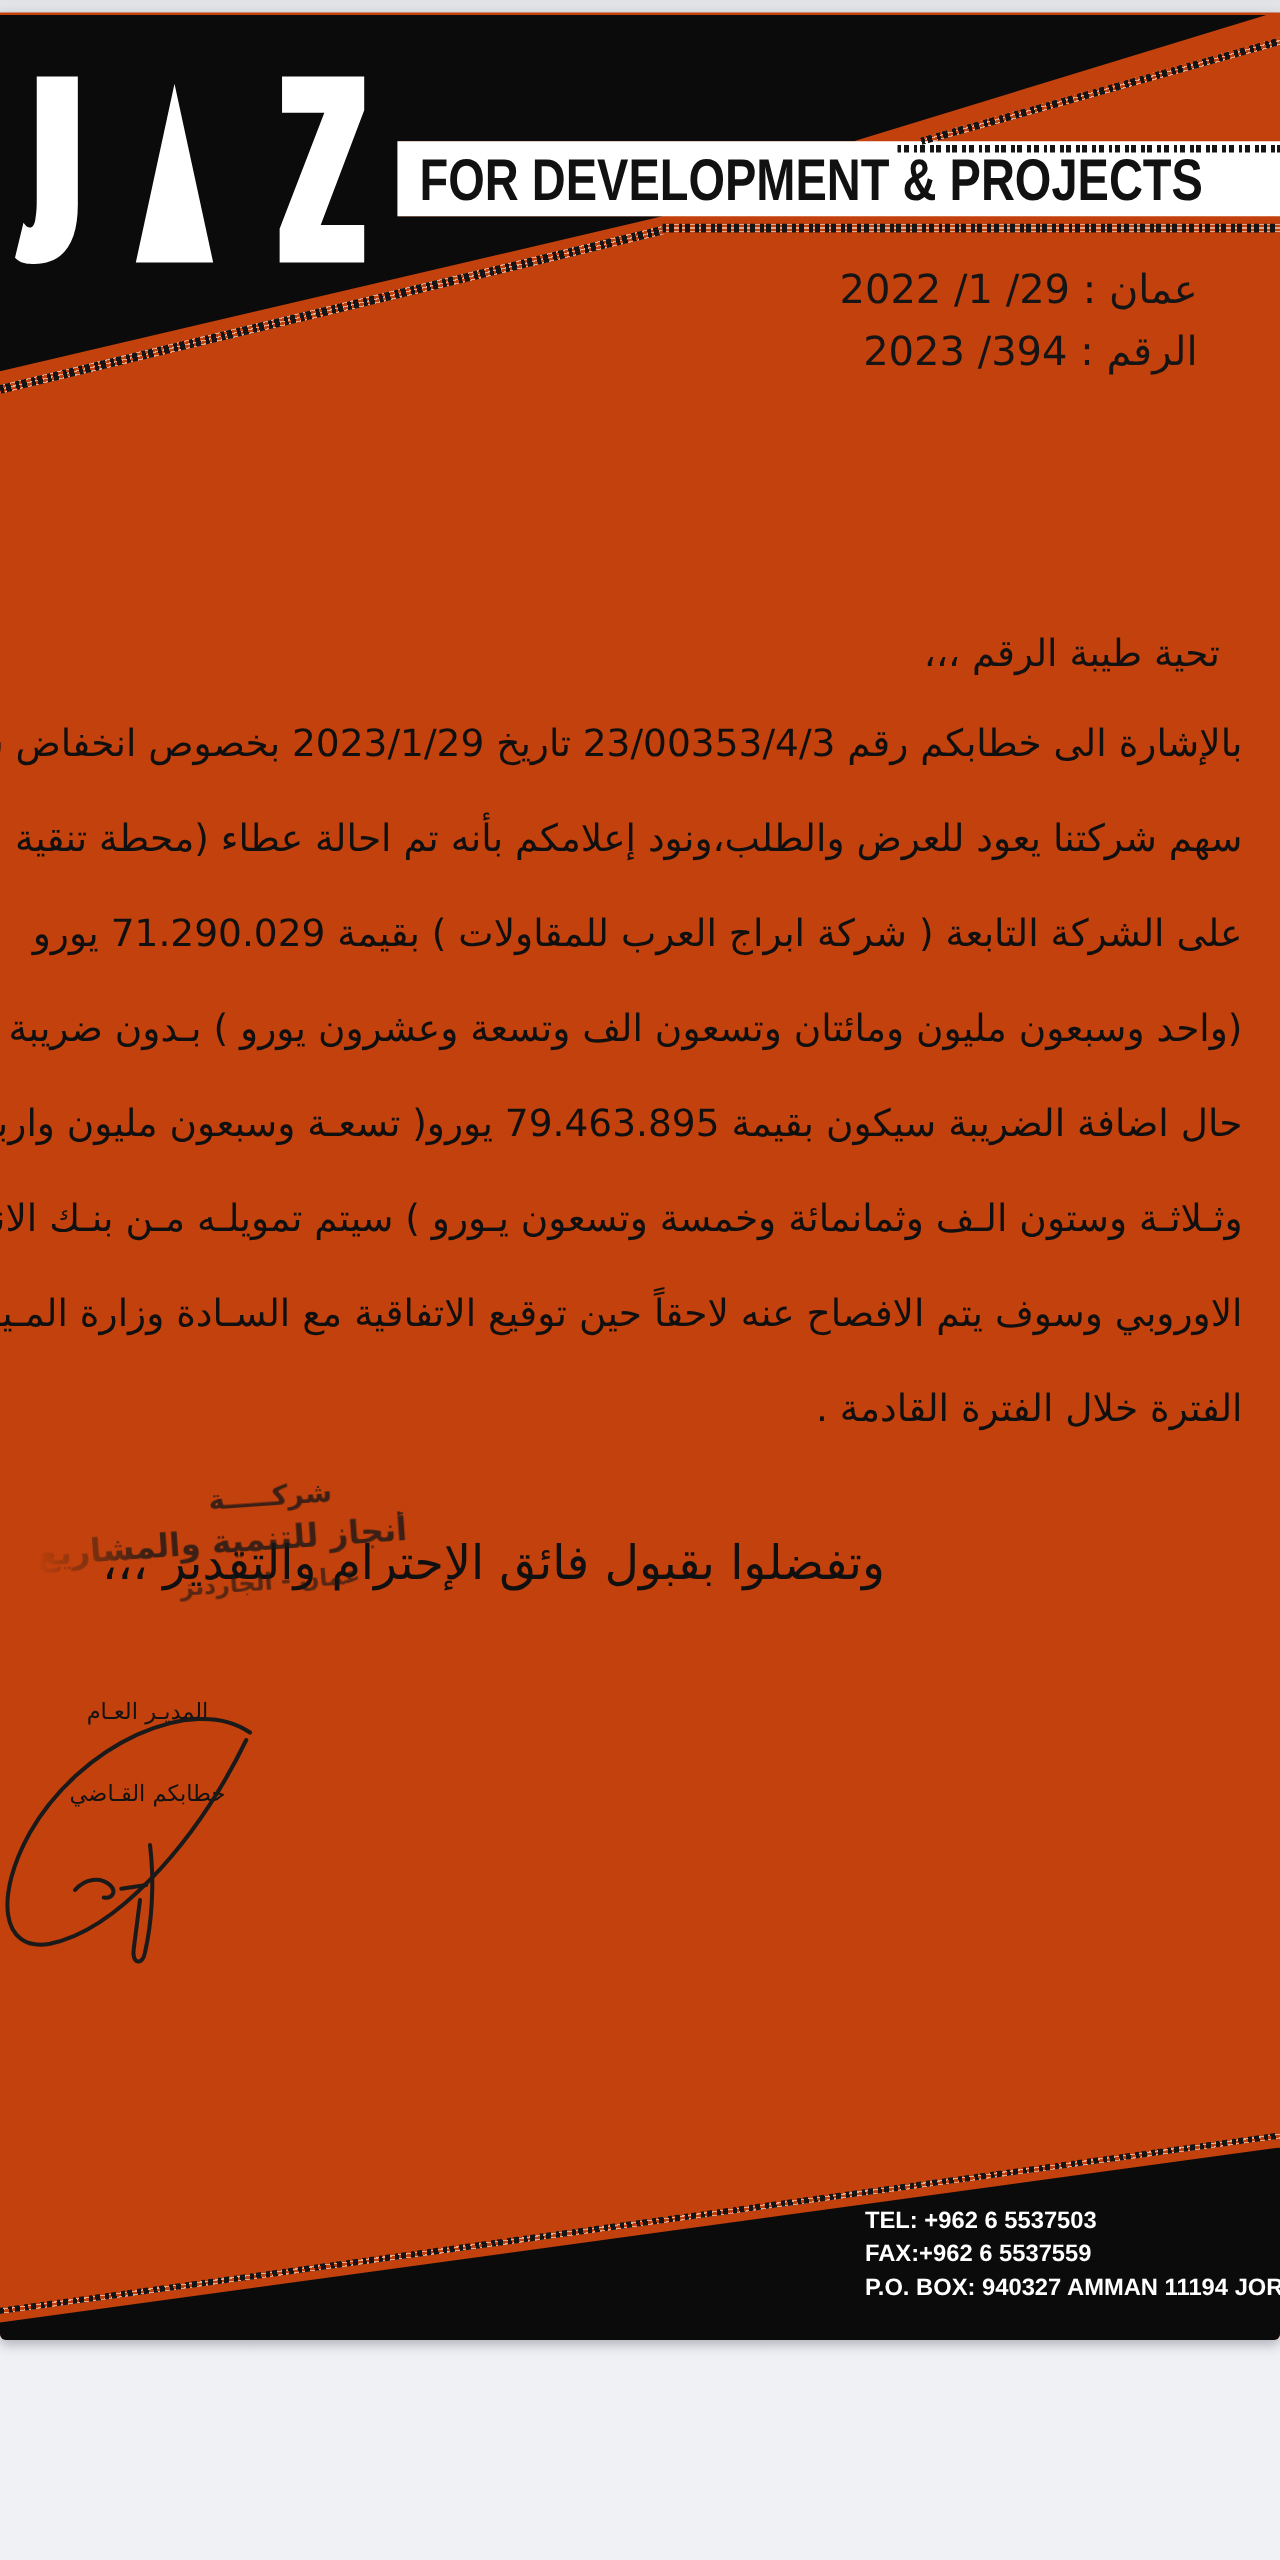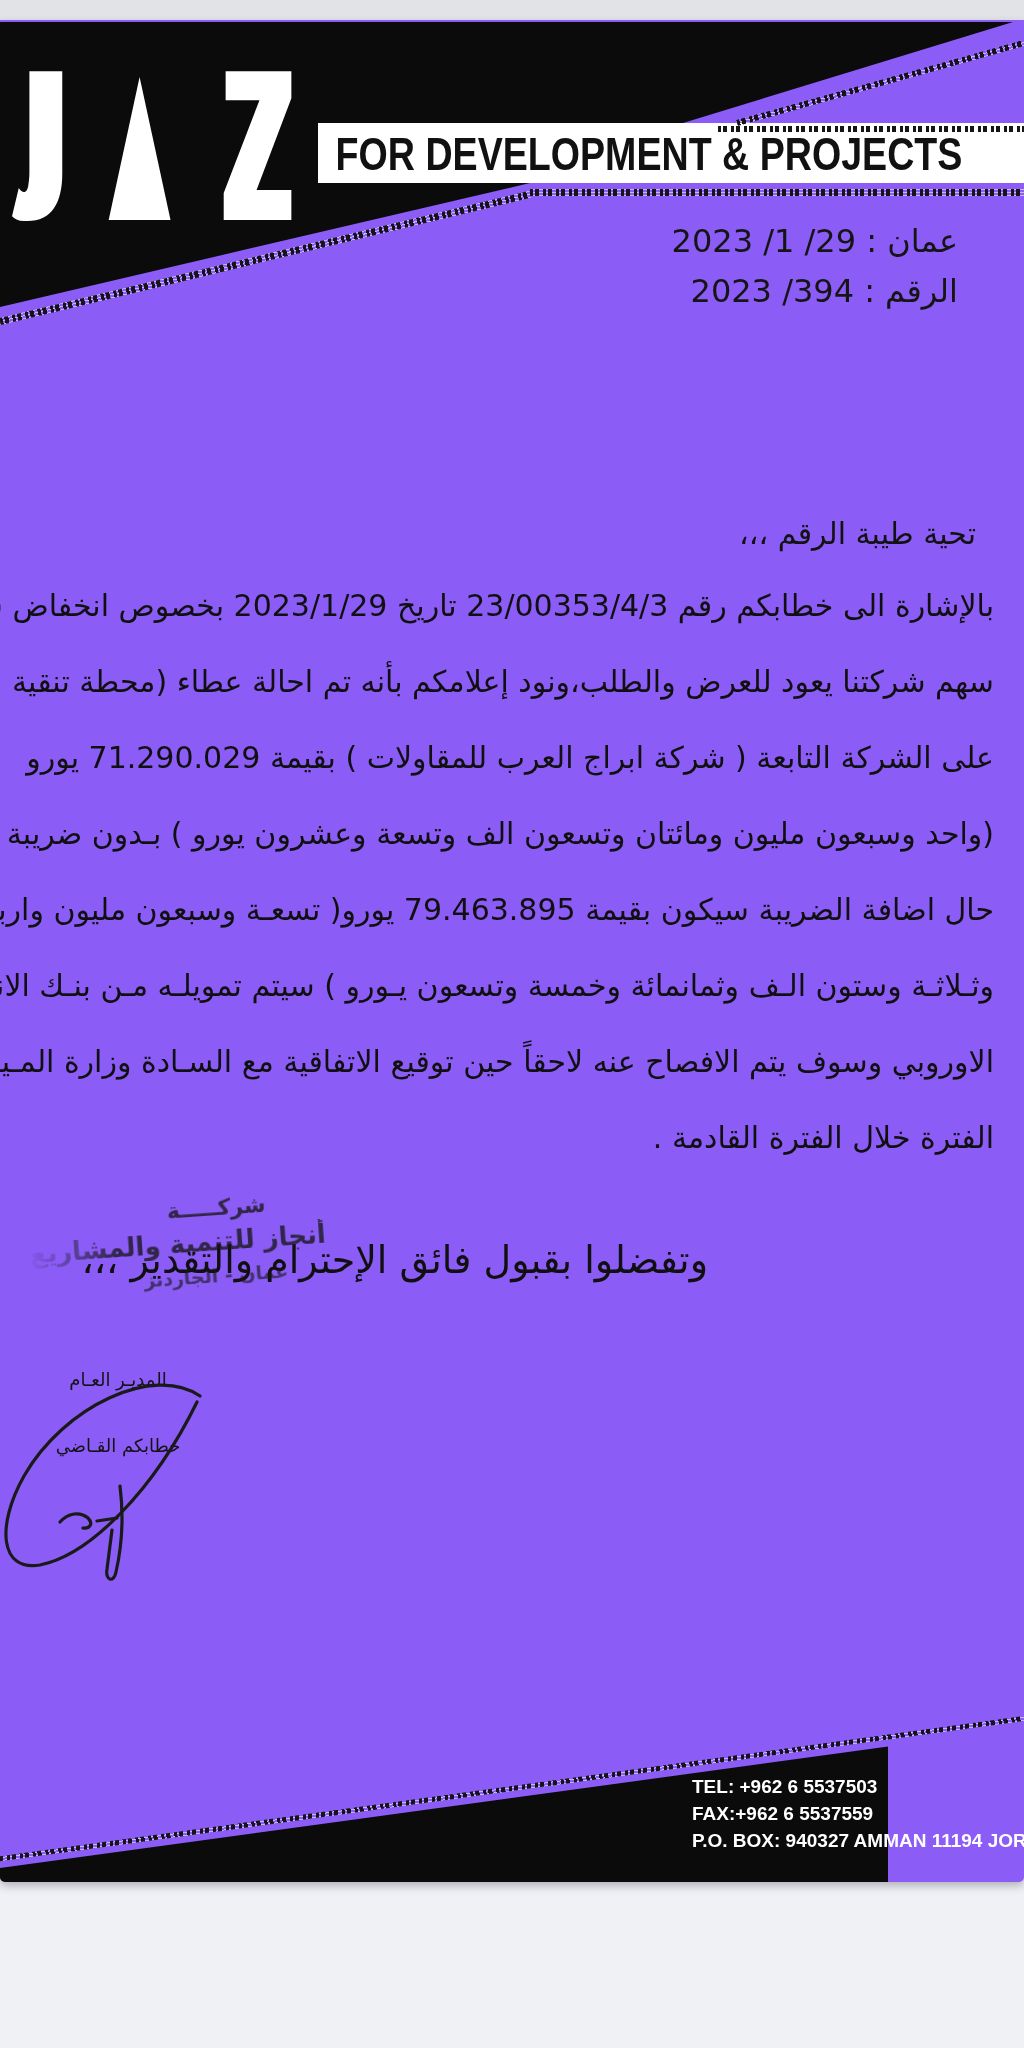--- a/index.html
+++ b/index.html
@@ -5,25 +5,24 @@
   * { margin:0; padding:0; box-sizing:border-box; }
   html,body { width:1024px; height:2048px; }
   body {
     background: linear-gradient(180deg,#e2e3e7 0,#eceef2 40%,#f0f1f5 100%);
     font-family:"DejaVu Sans", sans-serif;
     overflow:hidden;
     position:relative;
   }
   .page {
     position:absolute; left:0; top:10px; width:1024px; height:1862px;
-    background:#8b5cf6; overflow:hidden;
+    background:#c2410c; overflow:hidden;
     border-radius:0 0 5px 5px;
     box-shadow:0 4px 9px rgba(40,40,60,.30);
     color:#111;
-    margin-top:10px;
   }
   
   .header { position:absolute; left:0; top:0; width:1024px; height:310px; }
   .header-black {
     position:absolute; inset:0; background:#0b0b0b;
     clip-path: polygon(0 2px, 1013px 2px, 683px 103px, 318px 103px, 318px 163px, 530px 163px, 0 287px);
   }
   .jaz-logo { position:absolute; left:12px; top:50px; width:290px; height:155px; }
   .jaz-logo svg { display:block; }
   .banner {
@@ -78,21 +77,21 @@
               -webkit-mask-image:linear-gradient(270deg,#000 70%,transparent 100%);
               mask-image:linear-gradient(270deg,#000 70%,transparent 100%); }
   .stamp-l3 { font-size:19px; font-weight:bold; margin:8px 40px 0 0; letter-spacing:2px; opacity:.8; }
   
   .sig-block { position:absolute; left:28px; top:1342px; width:180px;
                direction:rtl; text-align:center; font-size:18px; color:#131313; }
   .sig-title { line-height:36px; }
   .sig-name  { line-height:36px; margin-top:30px; }
   .sig-scribble { position:absolute; left:-6px; top:1352px; }
   
-  .footer { position:absolute; left:0; bottom:0; width:888px; height:177px; }
+  .footer { position:absolute; left:0; bottom:0; width:1024px; height:177px; }
   .footer-black {
     position:absolute; inset:0; background:#0b0b0b;
     clip-path:polygon(0 163px, 1024px 23px, 1024px 177px, 0 177px);
   }
   .sp-footer { left:-6px; top:152px; width:1044px; height:5px;
                transform:rotate(-7.8deg); transform-origin:left center; }
   .footer-text {
     position:absolute; left:692px; top:68px; width:420px;
     font-family:"Liberation Sans", sans-serif; font-weight:bold;
     font-size:19px; line-height:27px; color:#fff; white-space:nowrap;
@@ -120,21 +119,21 @@
       <div class="banner-title">FOR DEVELOPMENT &amp; PROJECTS</div>
     </div>
 
     <div class="speck sp-banner-top"></div>
     <div class="speck sp-banner-bottom"></div>
     <div class="speck sp-diag-right"></div>
     <div class="speck sp-diag-left"></div>
   </div>
 
   <div class="date-block">
-    <div>عمان :  29/ 1/ 2023</div>
+    <div>عمان :  29/ 1/ 2022</div>
     <div>الرقم :  394/ 2023</div>
   </div>
 
   <div class="greeting">تحية طيبة الرقم ،،،</div>
 
   <div class="body-text">
     <div class="body-line">بالإشارة الى خطابكم رقم 23/00353/4/3 تاريخ 2023/1/29  بخصوص انخفاض سعر</div>
     <div class="body-line">سهم شركتنا يعود للعرض والطلب،ونود إعلامكم بأنه تم احالة عطاء (محطة تنقية الغباوي)</div>
     <div class="body-line">على الشركة التابعة ( شركة ابراج العرب للمقاولات ) بقيمة 71.290.029 يورو</div>
     <div class="body-line">(واحد وسبعون مليون ومائتان وتسعون الف وتسعة وعشرون يورو ) بـدون ضريبة وفـي</div>

